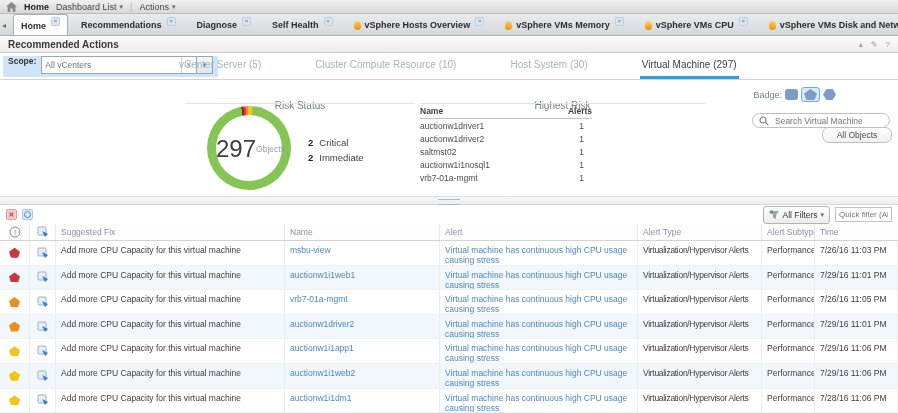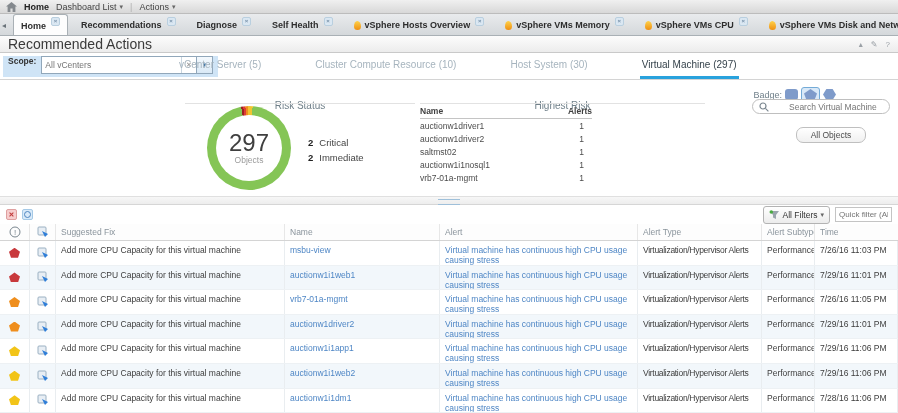--- a/index.html
+++ b/index.html
@@ -15,21 +15,21 @@
   
   .tabstrip{height:22px;background:linear-gradient(#e9ebed,#d4d8db);border-bottom:1px solid #a9b0b5;display:flex;align-items:flex-end;padding-left:13px;box-sizing:border-box;position:relative;overflow:hidden;white-space:nowrap}
   .scrollL{position:absolute;left:2px;bottom:5px;font-size:8px;color:#6a737a}
   .tab{height:20px;display:inline-flex;align-items:center;padding:0 7px;margin-right:5px;font-size:9px;font-weight:bold;color:#2d2d2d;border:1px solid transparent;border-bottom:none;flex:0 0 auto}
   .tab.active{background:#fdfdfd;border-color:#a9b0b5;border-radius:3px 3px 0 0;margin-bottom:-1px;height:21px}
   .tab-close{font-size:6px;background:#dae7f2;color:#7690a8;border:1px solid #b9cfdf;border-radius:2px;width:7px;height:7px;line-height:6px;text-align:center;margin-left:5px;position:relative;top:-4px}
   .warn{width:7px;height:9px;background:linear-gradient(#ffd24a,#ee8f12);border-radius:46% 54% 50% 50%/62% 62% 40% 40%;margin-right:4px;flex:0 0 auto}
 
   
   .panel-h{height:17px;background:linear-gradient(#fcfcfc,#ececec);border-bottom:1px solid #c9c9c9;display:flex;align-items:center;padding:0 8px;box-sizing:border-box}
-  .panel-h .t{font-size:14px;font-weight:normal;color:#3a3a3a;flex:1}
+  .panel-h .t{font-size:10px;font-weight:bold;color:#3a3a3a;flex:1}
   .ph-ic{font-size:8px;color:#9aa0a6;margin-left:8px}
 
   
   .scope-row{height:27px;border-bottom:1px solid #d4d4d4;position:relative;box-sizing:border-box;background:#fff}
   .scope-box{position:absolute;left:3px;top:3px;height:21px;width:215px;background:#cfe4f6;display:flex;align-items:flex-start;padding:0 5px;box-sizing:border-box;gap:5px}
   .scope-label{font-size:8.5px;font-weight:bold;color:#333}
   .combo{flex:1;height:16px;background:#fff;border:1px solid #91a7ba;display:flex;align-items:stretch}
   .combo input{flex:1;border:none;outline:none;font-size:8.5px;color:#555;padding:0 3px;min-width:0;background:transparent}
   .xbtn{width:14px;text-align:center;font-size:7px;color:#8a8a8a;border-left:1px solid #c9d6e0;line-height:15px}
   .dbtn{width:15px;text-align:center;font-size:7px;color:#4a7dab;background:linear-gradient(#f4f9fd,#d9e9f6);border-left:1px solid #91a7ba;line-height:15px}
@@ -40,41 +40,41 @@
   
   .summary{height:116px;position:relative;background:#fff}
   .sec-title{position:absolute;top:20px;font-size:10px;color:#70808a;text-align:center}
   .rs-title{left:185px;width:230px}
   .hr-title{left:420px;width:285px}
   .rule{position:absolute;top:23px;border-top:1px solid #e2e2e2}
   .rs-rule{left:185px;width:230px}
   .hr-rule{left:420px;width:285px}
   .donut{position:absolute;left:207px;top:26px;width:84px;height:84px;border-radius:50%;background:conic-gradient(from -11deg,#9d2121 0 3deg,#dd3b35 3deg 6deg,#ef8c1e 6deg 10deg,#f2c431 10deg 16deg,#85c556 16deg 360deg)}
   .donut::after{content:"";position:absolute;left:9px;top:9px;width:66px;height:66px;border-radius:50%;background:#fff}
-  .donut-center{position:absolute;left:207px;top:26px;width:84px;height:84px;display:flex;flex-direction:column;align-items:center;justify-content:center;z-index:2}
+  .donut-center{position:absolute;left:216px;top:26px;width:84px;height:84px;display:flex;flex-direction:row;align-items:center;z-index:2}
   .donut-num{font-size:24px;color:#3f3f3f;line-height:23px}
   .donut-sub{font-size:8.5px;color:#9b9b9b;margin-top:1px}
   .legend{position:absolute;left:308px;top:57px;font-size:9.5px;color:#444}
   .legend .lrow{margin-bottom:4px}
   .legend b{margin-right:6px;color:#222}
   .hr-table{position:absolute;left:420px;top:26px;width:172px;font-size:8.5px;color:#4c4c4c}
   .hr-head{display:flex;font-weight:bold;border-bottom:1px solid #c4c4c4;padding-bottom:2px;color:#3f3f3f}
   .hr-row{display:flex;padding:1.5px 0}
   .hr-name{flex:1}
   .hr-alerts{width:42px;text-align:right;padding-right:8px;box-sizing:border-box}
   .hr-head .hr-alerts{padding-right:0}
   .badge-area{position:absolute;right:62px;top:7px;display:flex;align-items:center;gap:3px;font-size:9px;color:#70808a}
   .badge{width:13px;height:11px;background:#7f9bca;display:block}
   .b1{border-radius:3px}
   .b2{clip-path:polygon(50% 0,100% 42%,81% 100%,19% 100%,0 42%)}
   .b3{clip-path:polygon(26% 0,74% 0,100% 50%,74% 100%,26% 100%,0 50%)}
   .badge-sel{background:#d9e9f8;border:1px solid #74abd7;border-radius:3px;padding:1px 2px;display:flex}
-  .searchbox{position:absolute;left:752px;top:19px;width:138px;height:15px;border:1px solid #bfbfbf;border-radius:8px;display:flex;align-items:center;padding:0 6px;box-sizing:border-box;gap:18px;background:#fff}
+  .searchbox{position:absolute;left:752px;top:33px;width:138px;height:15px;border:1px solid #bfbfbf;border-radius:8px;display:flex;align-items:center;padding:0 6px;box-sizing:border-box;gap:4px;background:#fff}
   .searchbox input{border:none;outline:none;flex:1;font-size:8.5px;color:#555;min-width:0;background:transparent}
-  .all-objects{position:absolute;left:796px;top:47px;width:68px;height:14px;border:1px solid #bfbfbf;border-radius:7px;font-size:8.5px;color:#4c4c4c;display:flex;align-items:center;justify-content:center;background:linear-gradient(#fff,#f0f0f0)}
+  .all-objects{position:absolute;left:822px;top:47px;width:68px;height:14px;border:1px solid #bfbfbf;border-radius:7px;font-size:8.5px;color:#4c4c4c;display:flex;align-items:center;justify-content:center;background:linear-gradient(#fff,#f0f0f0)}
 
   
   .splitter{height:9px;background:linear-gradient(#f7f7f7,#ededed);border-top:1px solid #e0e0e0;border-bottom:1px solid #d6d6d6;position:relative;box-sizing:border-box}
   .handle{position:absolute;left:50%;top:2px;transform:translateX(-50%);width:22px;height:4px;border-top:1px solid #9fc0da;border-bottom:1px solid #9fc0da}
 
   
   .toolbar{height:19px;display:flex;align-items:center;padding:0 6px;box-sizing:border-box;gap:5px;background:#fff}
   .tool-ic{width:11px;height:11px;border-radius:2px;display:flex;align-items:center;justify-content:center;font-size:7px;box-sizing:border-box}
   .ic-x{background:#f6cdcd;border:1px solid #dfa0a0;color:#c03a3a;font-weight:bold}
   .ic-o{background:#d9eaf9;border:1px solid #a5c9e6}

